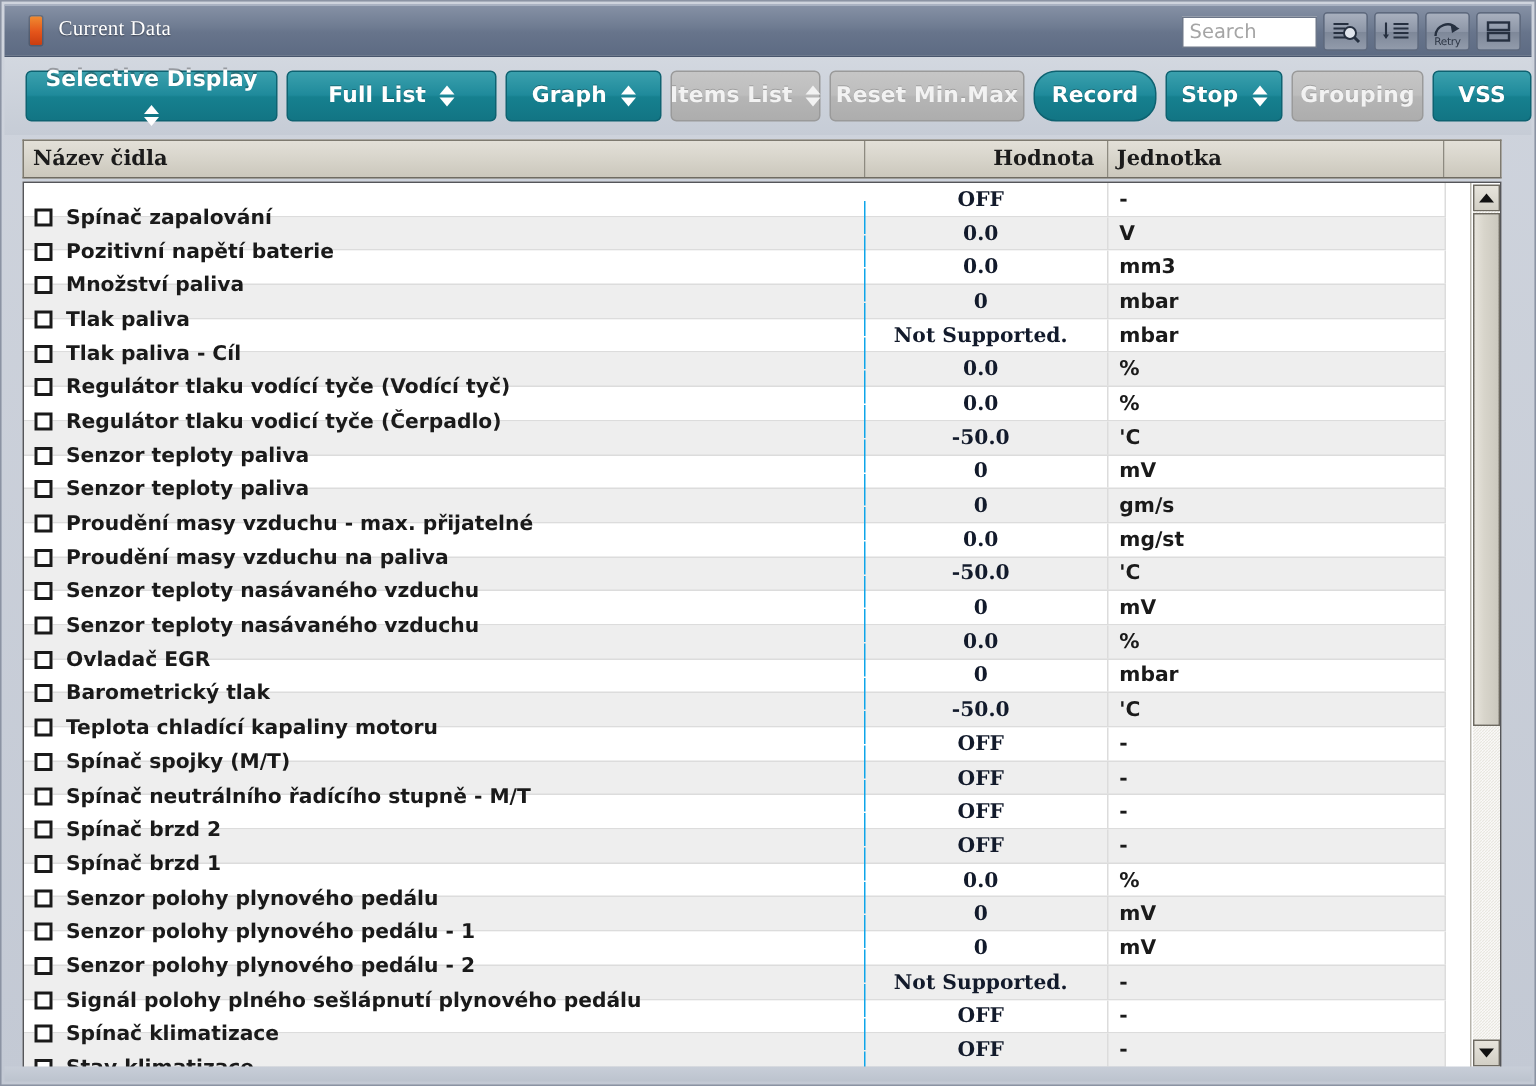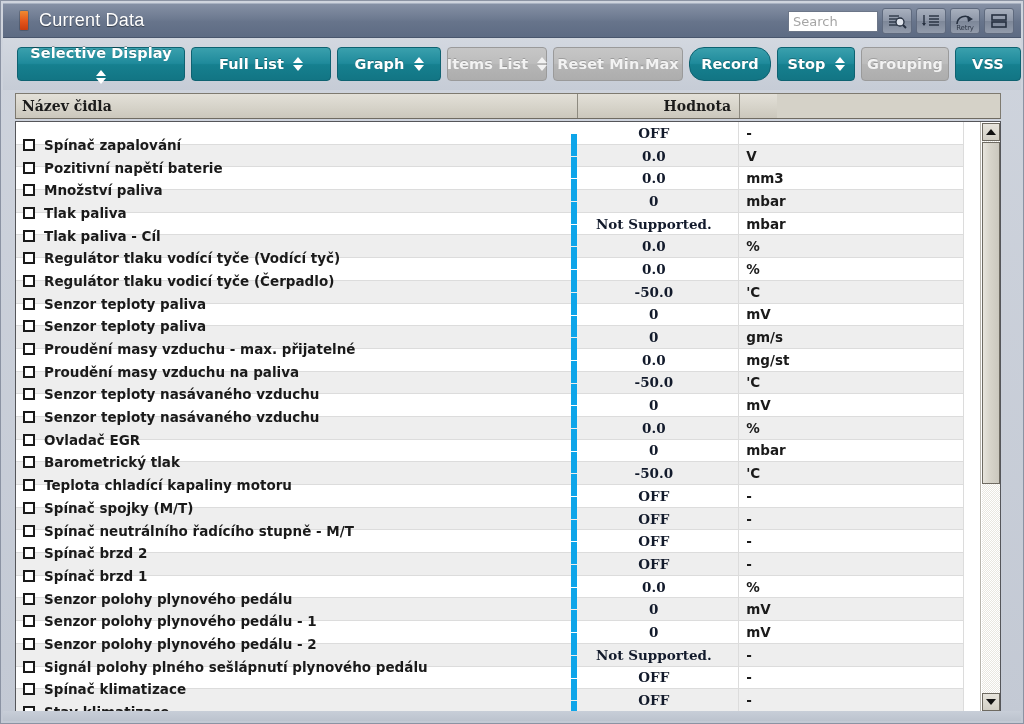--- a/index.html
+++ b/index.html
@@ -41,24 +41,24 @@
   .title-marker {
     width: 8px; height: 19px;
     margin-left: 17px;
     background: linear-gradient(180deg,#f08a30 0%, #e4541a 55%, #c93d10 100%);
     border-radius: 1px;
     box-shadow: 0 0 0 1px rgba(0,0,0,.18);
   }
   .title-text {
     margin-left: 11px;
     color: #ffffff;
-    font-size: 18px;
+    font-size: 14px;
     letter-spacing: .2px;
     text-shadow: 0 1px 1px rgba(0,0,0,.45);
-    font-family: Liberation Sans, sans-serif;
+    font-family: Liberation Serif, serif;
   }
 
   
   #title-right {
     position: absolute;
     right: 7px; top: 4px;
     height: 28px;
     display: flex;
     align-items: center;
     gap: 4px;
@@ -233,21 +233,21 @@
     height: 100%;
     display: flex;
     align-items: center;
     overflow: hidden;
     font-family: "DejaVu Sans", "Liberation Sans", sans-serif;
   }
   .cell.name {
     width: 562px;
     padding-left: 7px;
     gap: 9px;
-    border-right: 6px solid #0ea5e9;
+    border-right: 1px solid #0ea5e9;
     margin-top: 24px;
   }
   .cell.value {
     width: 162px;
     justify-content: center;
     padding-right: 8px;
     border-right: 1px solid #dcdcdc;
   }
   .cell.unit {
     width: 225px;
@@ -441,20 +441,21 @@
       <div class="btn teal w-vss">
         <span>VSS</span>
       </div>
     </div>
 
   <div id="table-panel">
 
     <div id="table-header">
       <div class="th name">Název čidla</div>
       <div class="th value">Hodnota</div>
+      <div class="th unit">Jednotka</div>
       <div class="th last"></div>
     </div>
 
     <div id="grid-wrap">
       <div id="grid-rows">
           <div class="row plain">
             <div class="cell name">
               <span class="chk"></span>
               <span class="nm">Spínač zapalování</span>
             </div>

